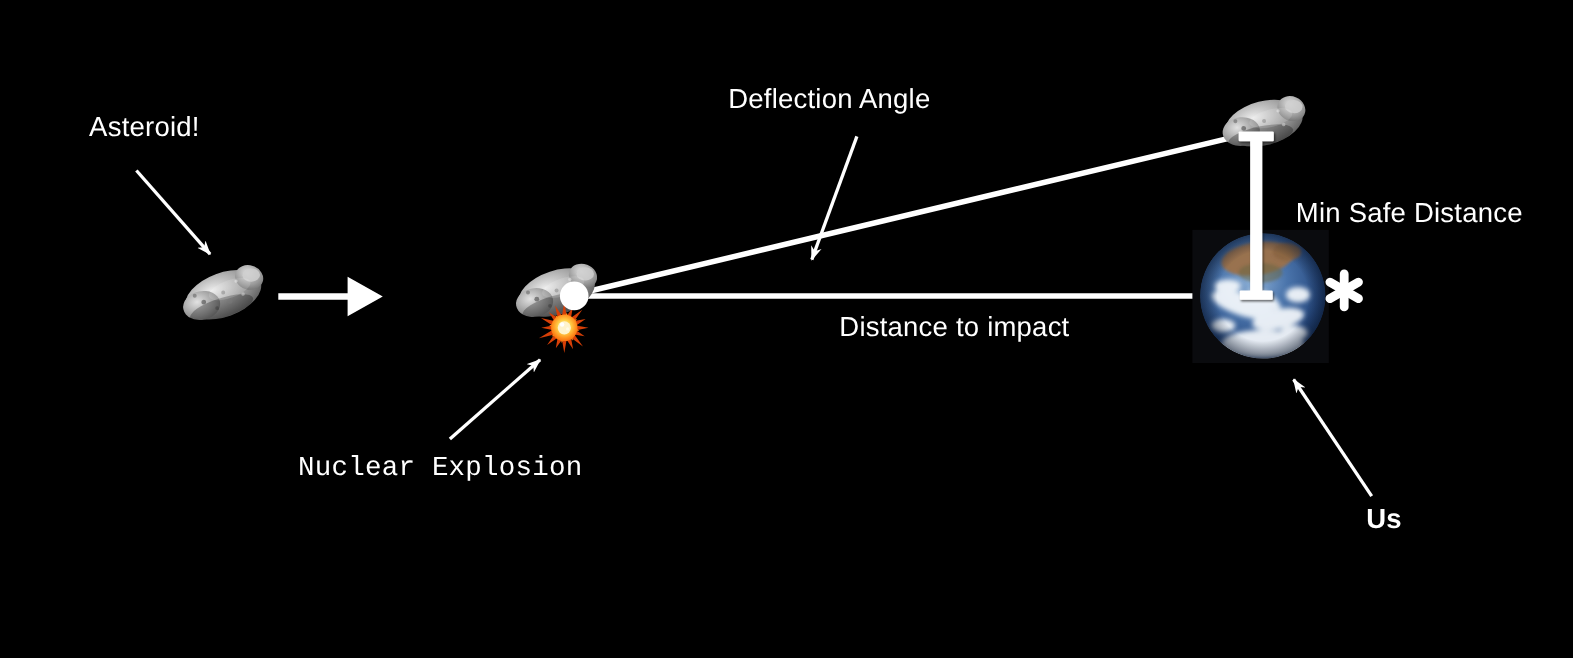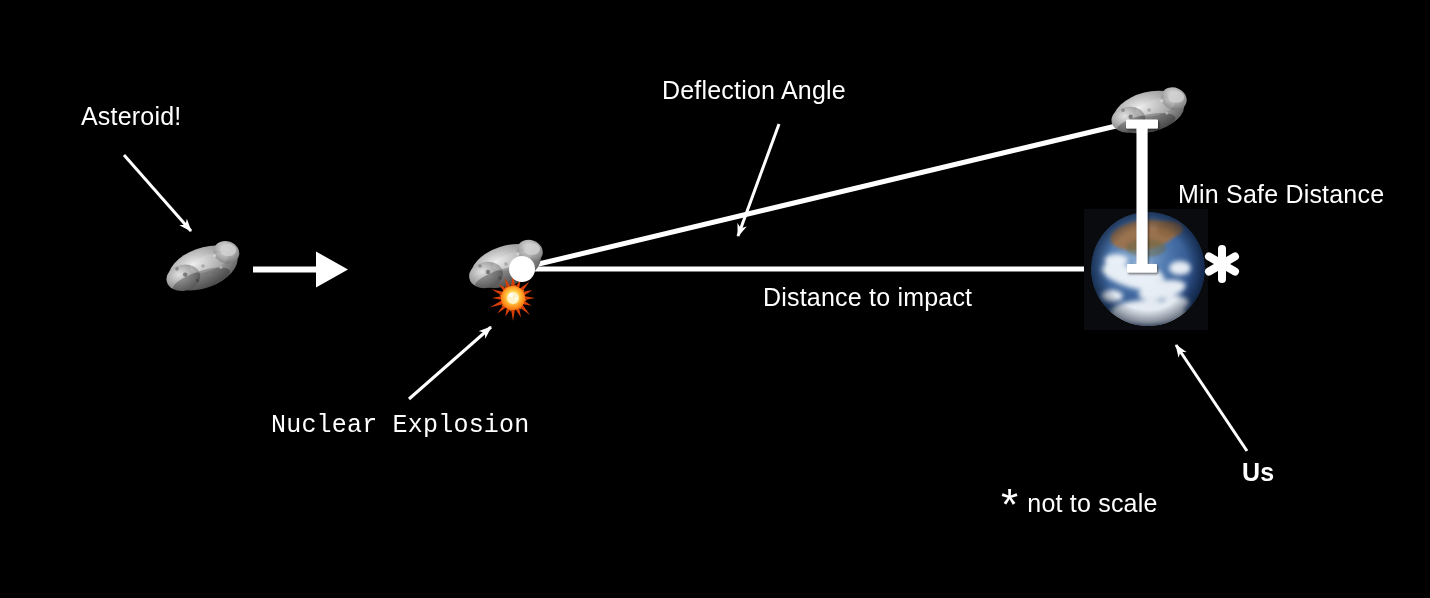--- a/index.html
+++ b/index.html
@@ -172,17 +172,14 @@
   <div class="label" id="deflection-angle-label">Deflection Angle</div>
 
   <div class="label" id="min-safe-distance-label">Min Safe Distance</div>
 
   <div class="label" id="distance-to-impact-label">Distance to impact</div>
 
   <div class="label" id="nuclear-explosion-label">Nuclear Explosion</div>
 
   <div class="label" id="us-label">Us</div>
 
-  <div class="label" id="footnote">
-    <span class="fsym">*</span><span class="ftext">not to scale</span>
-  </div>
 
 </div>
 
 </body></html>

